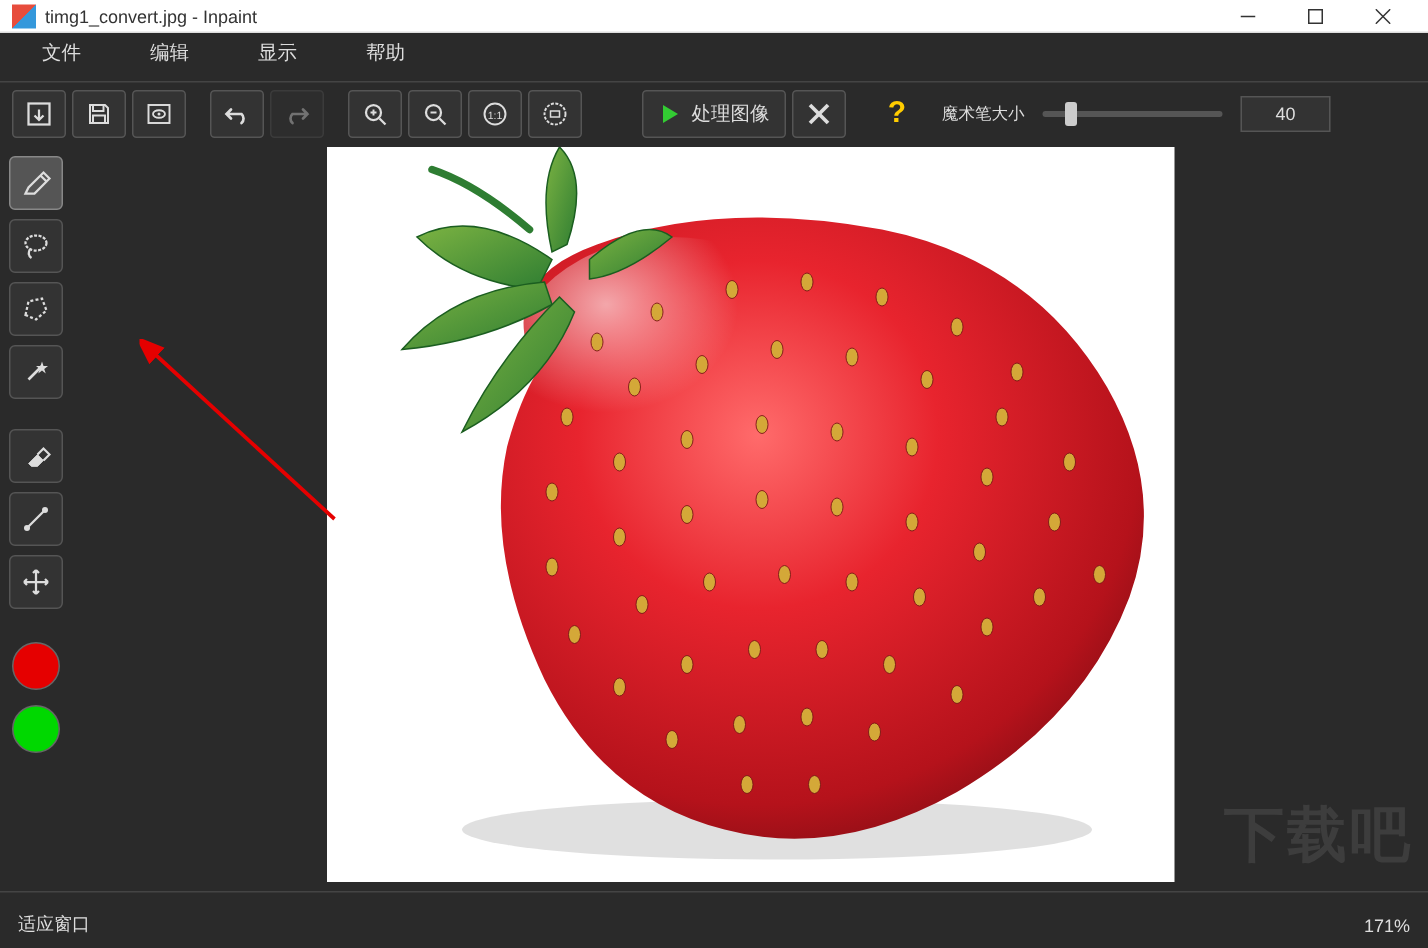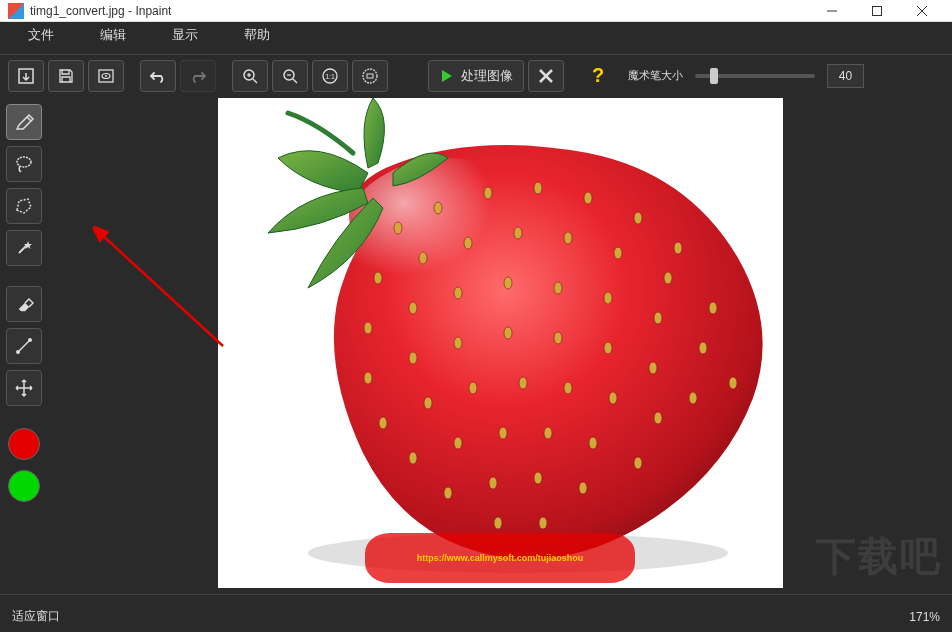--- a/index.html
+++ b/index.html
@@ -14,21 +14,21 @@
     .menubar { height: 32px; background: #2a2a2a; display: flex; gap: 30px; padding: 0 20px; }
     .menu-item { color: #ddd; font-size: 13px; cursor: pointer; padding: 4px 8px; }
     
     .toolbar { height: 42px; background: #2a2a2a; display: flex; align-items: center; padding: 0 8px; gap: 4px; border-top: 1px solid #444; }
     .toolbar-btn { width: 36px; height: 32px; display: flex; align-items: center; justify-content: center; cursor: pointer; border-radius: 3px; color: #ddd; border: 1px solid #555; background: #333; }
     .toolbar-sep { width: 8px; }
     .play-btn { display: flex; align-items: center; gap: 6px; padding: 0 10px; width: auto; margin-left: 24px; }
     .toolbar-label { color: #ddd; font-size: 11px; margin: 0 8px; white-space: nowrap; }
     .slider-track { width: 120px; height: 4px; background: #555; position: relative; border-radius: 2px; }
     .slider-thumb { position: absolute; left: 15px; top: -6px; width: 8px; height: 16px; background: #ccc; border-radius: 2px; }
-    .size-input { width: 37px; height: 24px; background: #333; border: 1px solid #555; color: #ddd; text-align: center; font-size: 12px; margin-left: 8px; }
+    .size-input { width: 60px; height: 24px; background: #333; border: 1px solid #555; color: #ddd; text-align: center; font-size: 12px; margin-left: 8px; }
     
     .main-area { display: flex; height: 498px; background: #2a2a2a; }
     .side-tools { width: 48px; background: #2a2a2a; display: flex; flex-direction: column; gap: 6px; padding: 8px 6px; }
     .side-btn { width: 36px; height: 36px; display: flex; align-items: center; justify-content: center; cursor: pointer; border-radius: 4px; border: 1px solid #555; background: #333; color: #ddd; }
     .side-btn.selected { background: #555; border-color: #888; }
     .color-btn { width: 32px; height: 32px; border-radius: 50%; margin: 2px auto; cursor: pointer; border: 1px solid #666; }
     .color-red { background: #e50000; }
     .color-green { background: #00d800; }
     
     .canvas-area { flex: 1; position: relative; display: flex; align-items: flex-start; justify-content: center; padding-top: 2px; }
@@ -312,23 +312,20 @@
         <g fill="url(#leaf)" stroke="#1b5e20" stroke-width="1">
           <path d="M 150 75 Q 100 40 60 60 Q 90 90 140 95 Z"></path>
           <path d="M 145 90 Q 85 95 50 135 Q 105 130 150 105 Z"></path>
           <path d="M 155 100 Q 115 140 90 190 Q 145 160 165 110 Z"></path>
           <path d="M 160 65 Q 175 20 155 0 Q 140 25 150 70 Z"></path>
           <path d="M 175 75 Q 210 45 230 60 Q 200 85 175 88 Z"></path>
         </g>
         <path d="M 135 55 Q 100 25 70 15" fill="none" stroke="#2e7d32" stroke-width="5" stroke-linecap="round"></path>
       </svg>
 
-      <div class="painted-area">
-        <span class="painted-text">https://www.callmysoft.com/tujiaoshou</span>
-      </div>
     </div>
 
     <div class="watermark">下载吧</div>
   </div>
 </div>
 
 <div class="statusbar">
   <span class="status-text">适应窗口</span>
   <span class="status-text">171%</span>
 </div>

